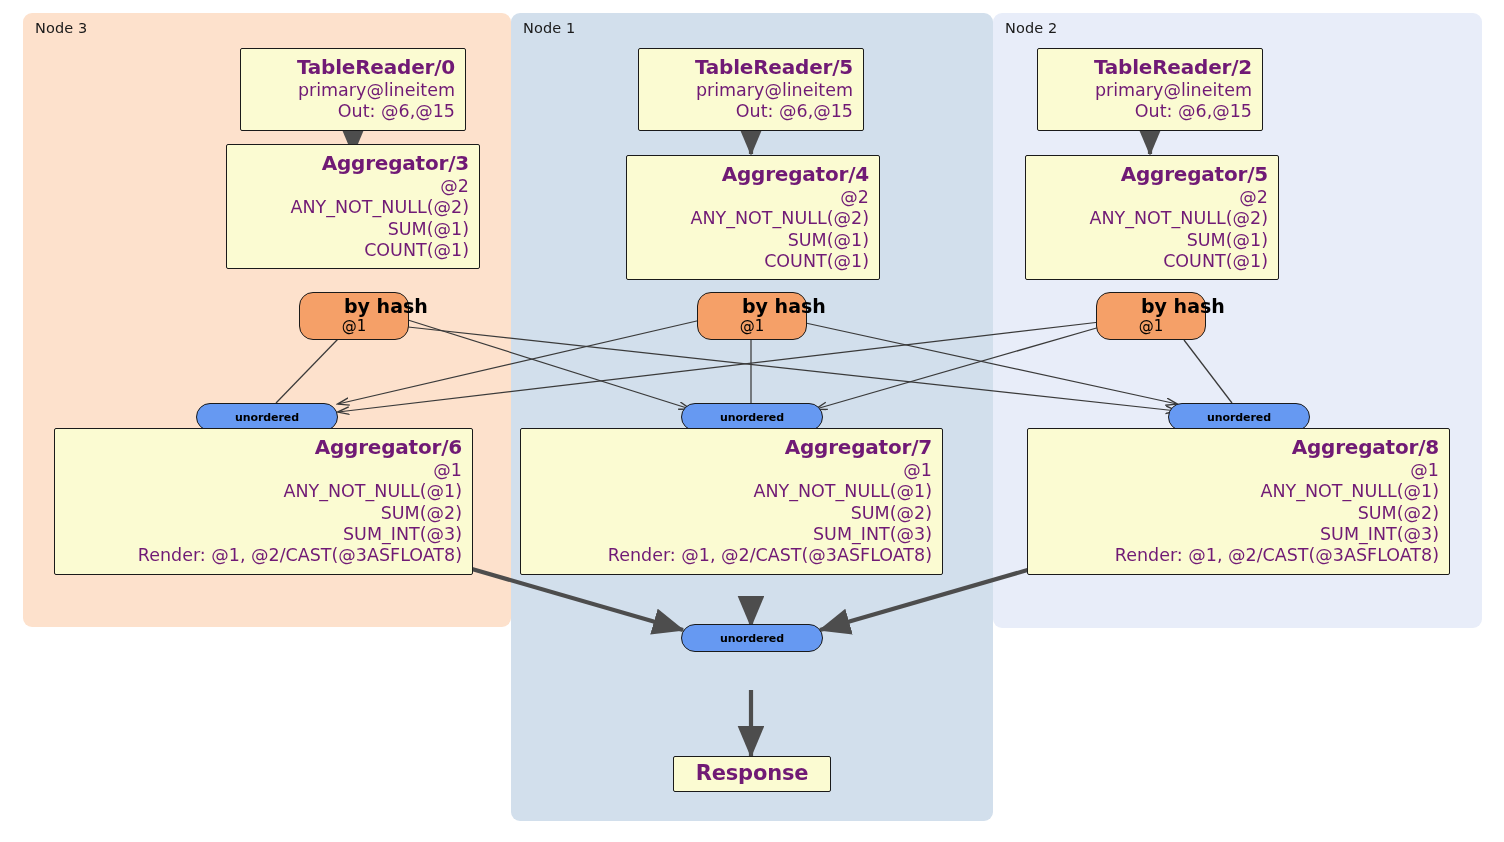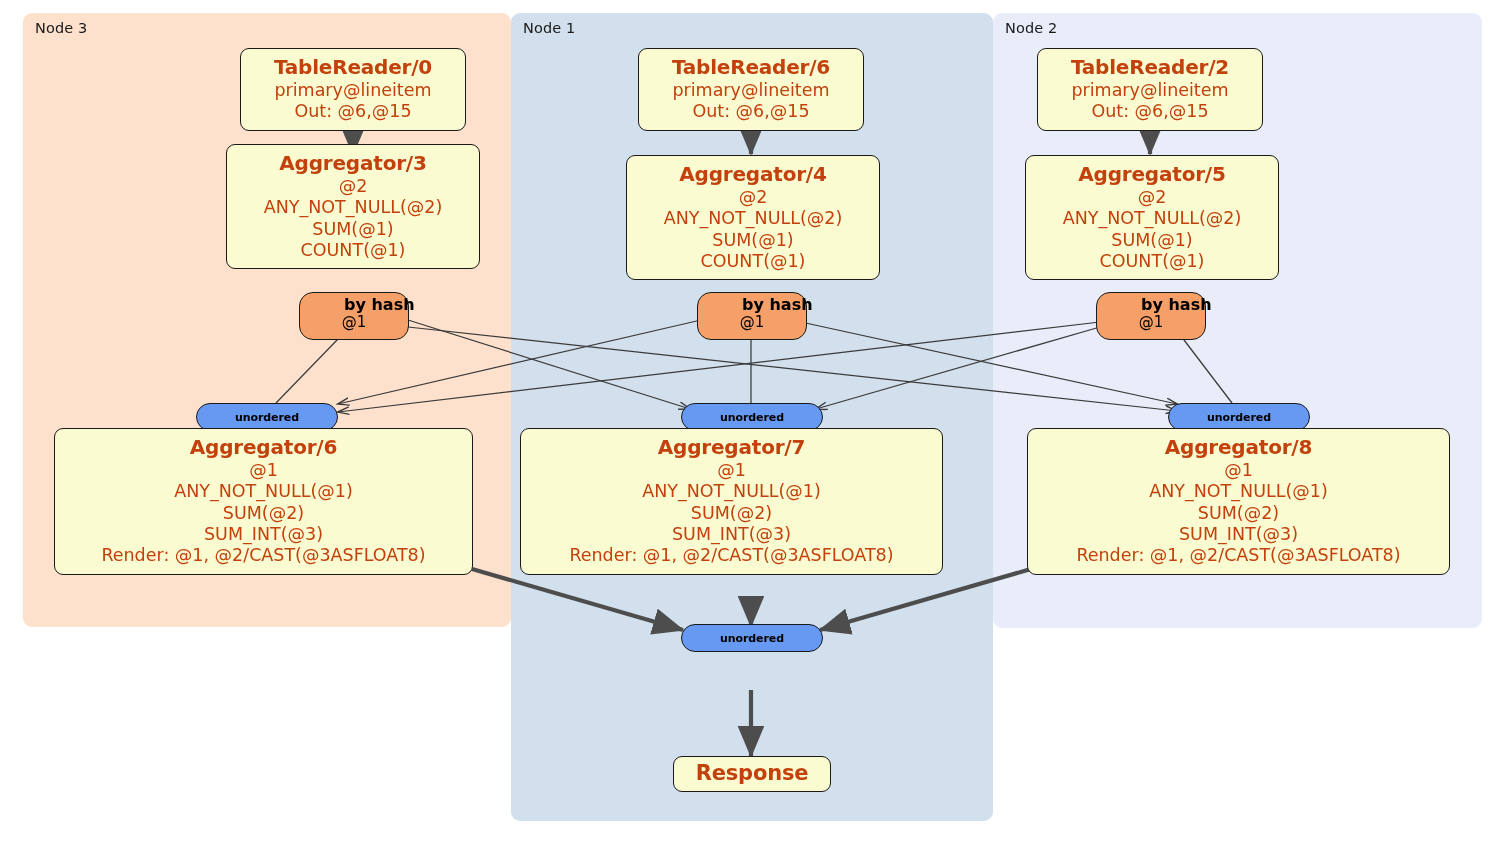--- a/index.html
+++ b/index.html
@@ -41,24 +41,24 @@
     width: 1504px;
     height: 842px;
     pointer-events: none;
   }
   
   .box {
     position: absolute;
     box-sizing: border-box;
     background: #fbfbd2;
     border: 1.6px solid #1a1a1a;
-    border-radius: 9px;
-    text-align: center;
+    border-radius: 2px;
+    text-align: right;
     padding: 5px 10px 7px 10px;
-    color: #c2410c;
+    color: #701a75;
     line-height: 1.18;
     font-size: 17.5px;
     white-space: nowrap;
   }
   .box .title {
     font-weight: bold;
     font-size: 20px;
     line-height: 1.3;
     letter-spacing: -0.2px;
   }
@@ -86,21 +86,21 @@
     white-space: nowrap;
   }
   .pill.hash {
     background: #f5a068;
     border-radius: 14px;
     padding-top: 3px;
     line-height: 1.15;
   }
   .pill.hash .t1 {
     font-weight: bold;
-    font-size: 16px;
+    font-size: 19px;
     padding-left: 44px;
   }
   .pill.hash .t2 {
     font-size: 15px;
   }
   .pill.unordered {
     background: #6699f2;
     display: flex;
     align-items: center;
     justify-content: center;
@@ -165,21 +165,21 @@
     </g>
   </svg>
 
   <div class="box" style="left:240px; top:48px; width:226px;">
     <div class="title">TableReader/0</div>
     <div class="line">primary@lineitem</div>
     <div class="line">Out: @6,@15</div>
   </div>
 
   <div class="box" style="left:638px; top:48px; width:226px;">
-    <div class="title">TableReader/6</div>
+    <div class="title">TableReader/5</div>
     <div class="line">primary@lineitem</div>
     <div class="line">Out: @6,@15</div>
   </div>
 
   <div class="box" style="left:1037px; top:48px; width:226px;">
     <div class="title">TableReader/2</div>
     <div class="line">primary@lineitem</div>
     <div class="line">Out: @6,@15</div>
   </div>
 

